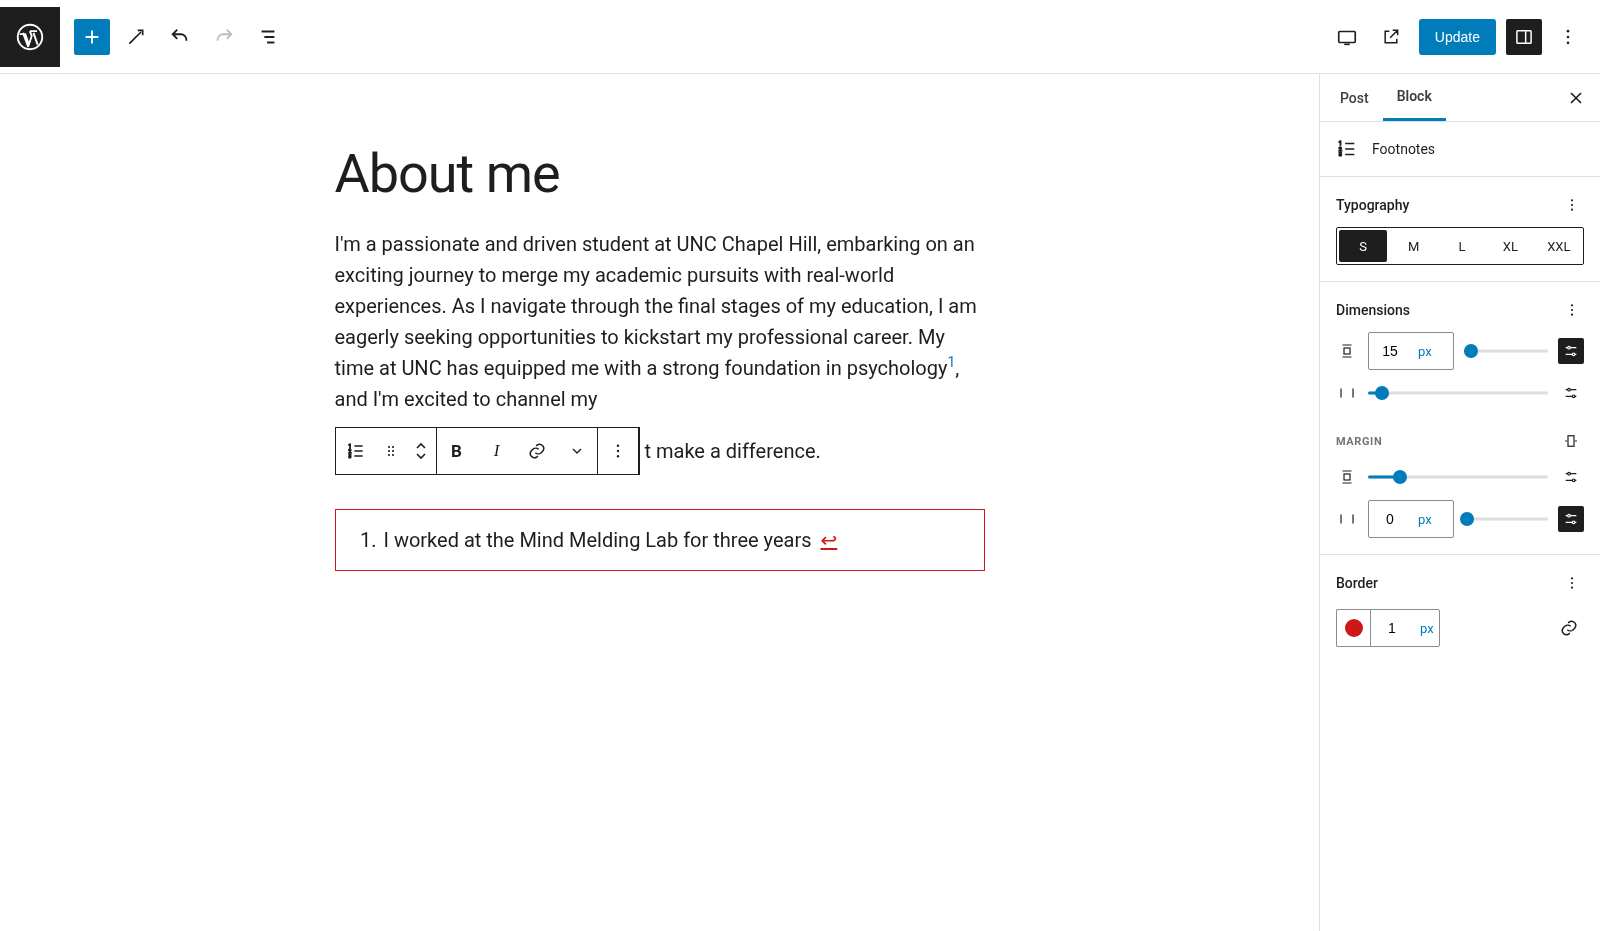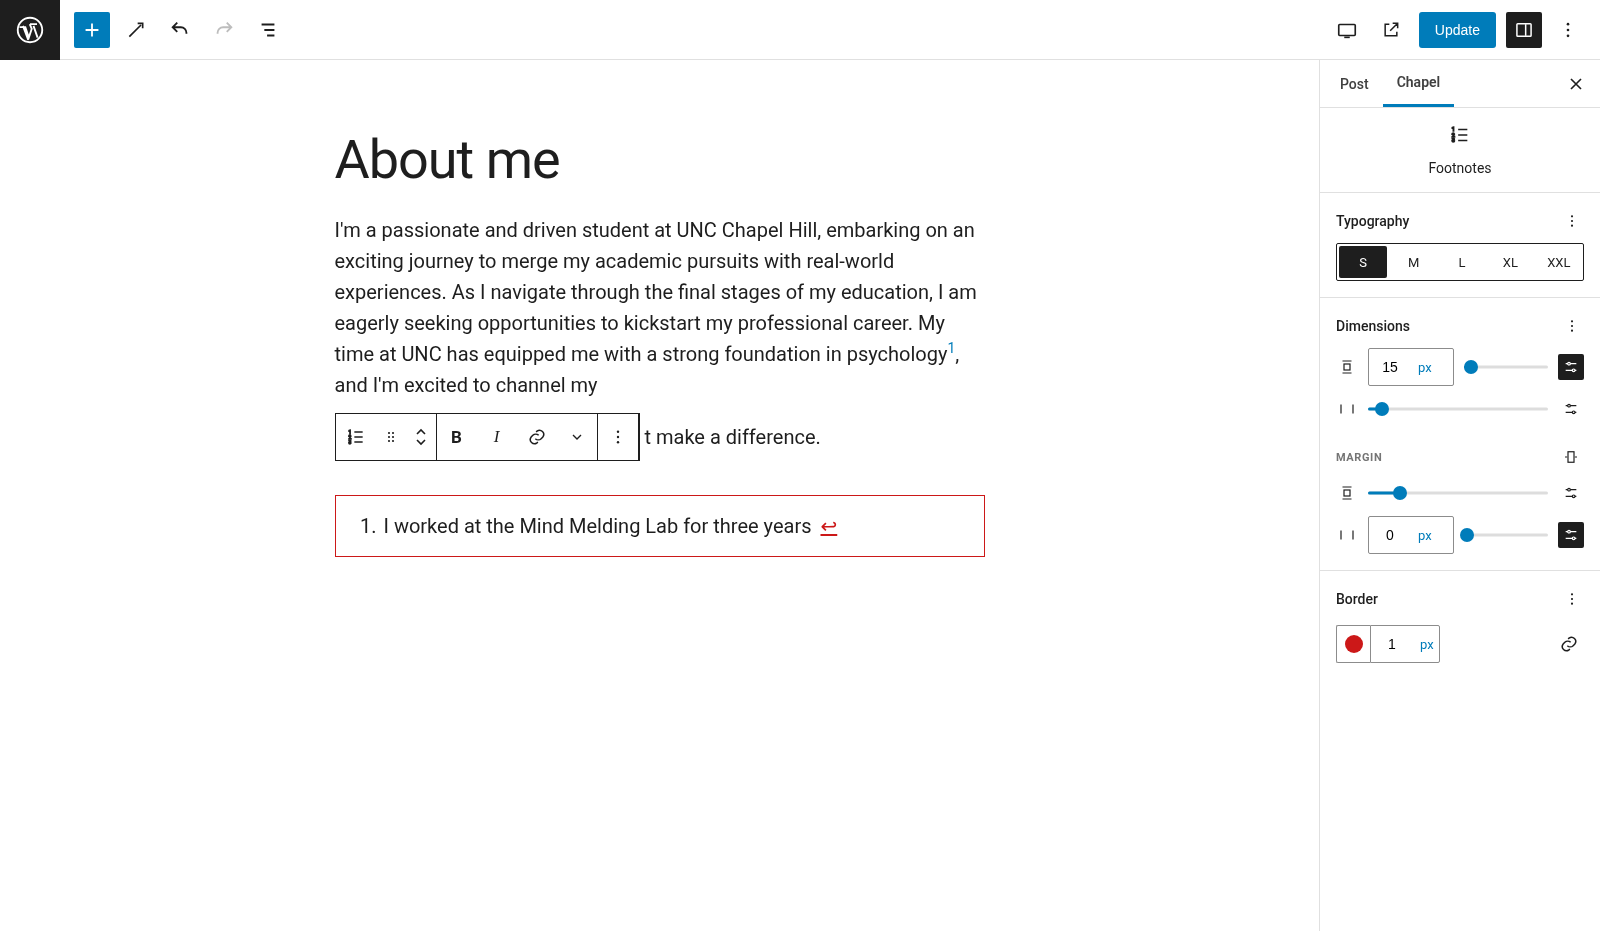--- a/index.html
+++ b/index.html
@@ -9,21 +9,21 @@
     --mid:#757575;
     --light:#e0e0e0;
     --panel-border:#e0e0e0;
     --body:#1e1e1e;
   }
   html,body{margin:0;padding:0;height:100%;font-family:-apple-system,BlinkMacSystemFont,"Segoe UI",Roboto,Helvetica,Arial,sans-serif;color:var(--body);background:#fff;}
   *{box-sizing:border-box;}
   svg{display:block;}
 
   
-  .topbar{height:60px;border-bottom:1px solid var(--panel-border);display:flex;align-items:flex-end;justify-content:space-between;}
+  .topbar{height:74px;border-bottom:1px solid var(--panel-border);display:flex;align-items:flex-end;justify-content:space-between;}
   .topbar .left,.topbar .right{display:flex;align-items:center;height:100%;}
   .wp-logo{width:60px;height:60px;background:#1e1e1e;display:flex;align-items:center;justify-content:center;}
   .tb-btn{width:36px;height:36px;display:flex;align-items:center;justify-content:center;border-radius:2px;margin:0 4px;cursor:pointer;}
   .tb-btn.add{background:var(--blue);color:#fff;margin-left:14px;}
   .tb-btn svg{stroke:#1e1e1e;}
   .tb-btn.add svg{stroke:#fff;}
   .tb-btn.dim svg{stroke:#bdbdbd;}
   .update-btn{background:var(--blue);color:#fff;border:none;font-size:14px;padding:10px 16px;border-radius:3px;margin:0 6px;cursor:pointer;font-weight:500;}
   .sq-btn{width:36px;height:36px;display:flex;align-items:center;justify-content:center;border-radius:2px;margin:0 4px;cursor:pointer;}
   .sq-btn.filled{background:#1e1e1e;}
@@ -55,21 +55,21 @@
   
   .sidebar{width:281px;flex:0 0 281px;border-left:1px solid var(--panel-border);overflow:auto;font-size:13px;}
   .side-tabs{display:flex;align-items:center;border-bottom:1px solid var(--panel-border);height:48px;padding:0 6px;}
   .side-tab{padding:0 14px;height:100%;display:flex;align-items:center;font-size:14px;color:#404040;cursor:pointer;font-weight:500;}
   .side-tab.active{border-bottom:3px solid var(--blue);font-weight:600;}
   .side-close{margin-left:auto;width:36px;height:36px;display:flex;align-items:center;justify-content:center;cursor:pointer;}
 
   .side-section{border-bottom:1px solid var(--panel-border);padding:16px;}
   .side-head{display:flex;align-items:center;justify-content:space-between;font-size:14px;font-weight:500;color:#1e1e1e;}
   .dots-v{width:24px;height:24px;display:flex;align-items:center;justify-content:center;cursor:pointer;}
-  .block-head{display:flex;align-items:center;gap:14px;font-size:14px;padding:16px;border-bottom:1px solid var(--panel-border);flex-direction:column;}
+  .block-head{display:flex;align-items:center;gap:14px;font-size:14px;padding:16px;border-bottom:1px solid var(--panel-border);}
 
   
   .color-box{border:1px solid var(--light);border-radius:3px;margin-top:14px;}
   .crow{display:flex;align-items:center;padding:10px 12px;gap:12px;font-size:14px;cursor:pointer;}
   .crow + .crow{border-top:1px solid var(--light);}
   .swatch{width:22px;height:22px;border-radius:50%;border:1px solid #bbb;background:#fff;}
   .swatch.diag{background:linear-gradient(135deg,#fff 45%,#bbb 46%,#bbb 54%,#fff 55%);}
   .swatch.red{background:var(--red);border-color:var(--red);box-shadow:inset -6px 0 0 #fff;}
 
   
@@ -240,21 +240,21 @@
             <span class="back">↩</span>
           </li>
         </ol>
       </div>
     </div>
   </div>
 
   <aside class="sidebar">
     <div class="side-tabs">
       <div class="side-tab">Post</div>
-      <div class="side-tab active">Chapel</div>
+      <div class="side-tab active">Block</div>
       <div class="side-close">
         <svg width="20" height="20" viewBox="0 0 24 24" fill="none" stroke="#1e1e1e" stroke-width="2">
             <path d="M6 6l12 12M18 6L6 18"></path>
           </svg>
       </div>
     </div>
 
     <div class="block-head">
       <span>
         <svg width="22" height="22" viewBox="0 0 24 24" fill="none" stroke="#1e1e1e" stroke-width="1.6">

